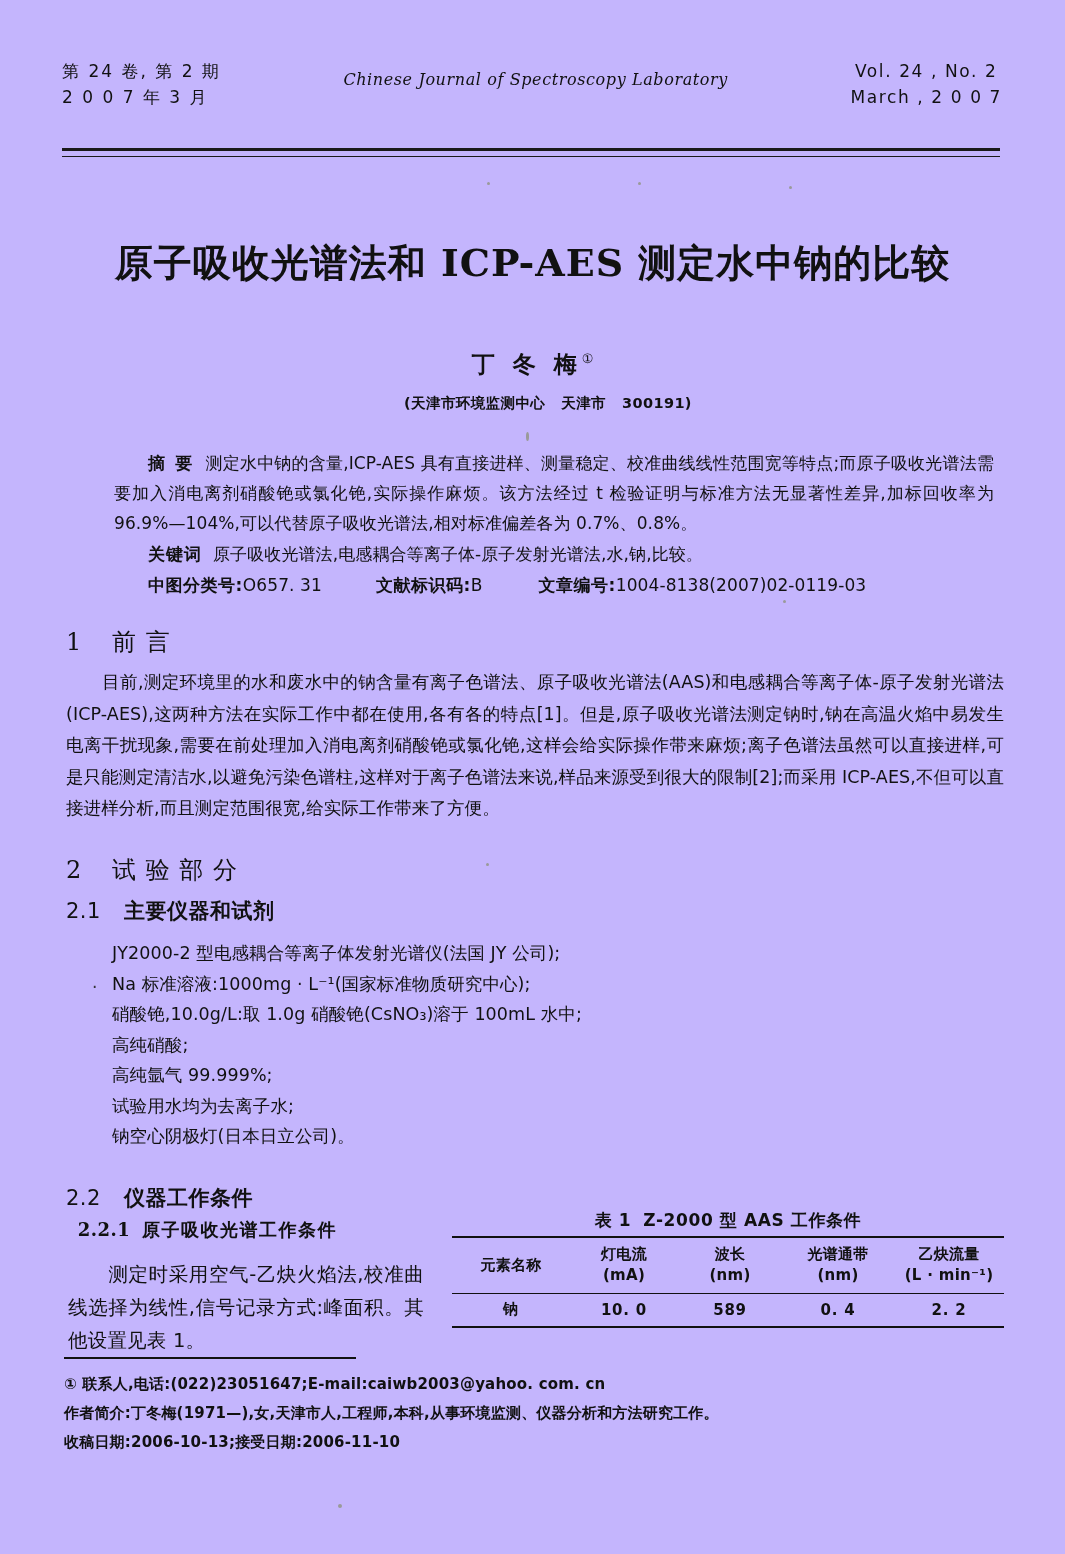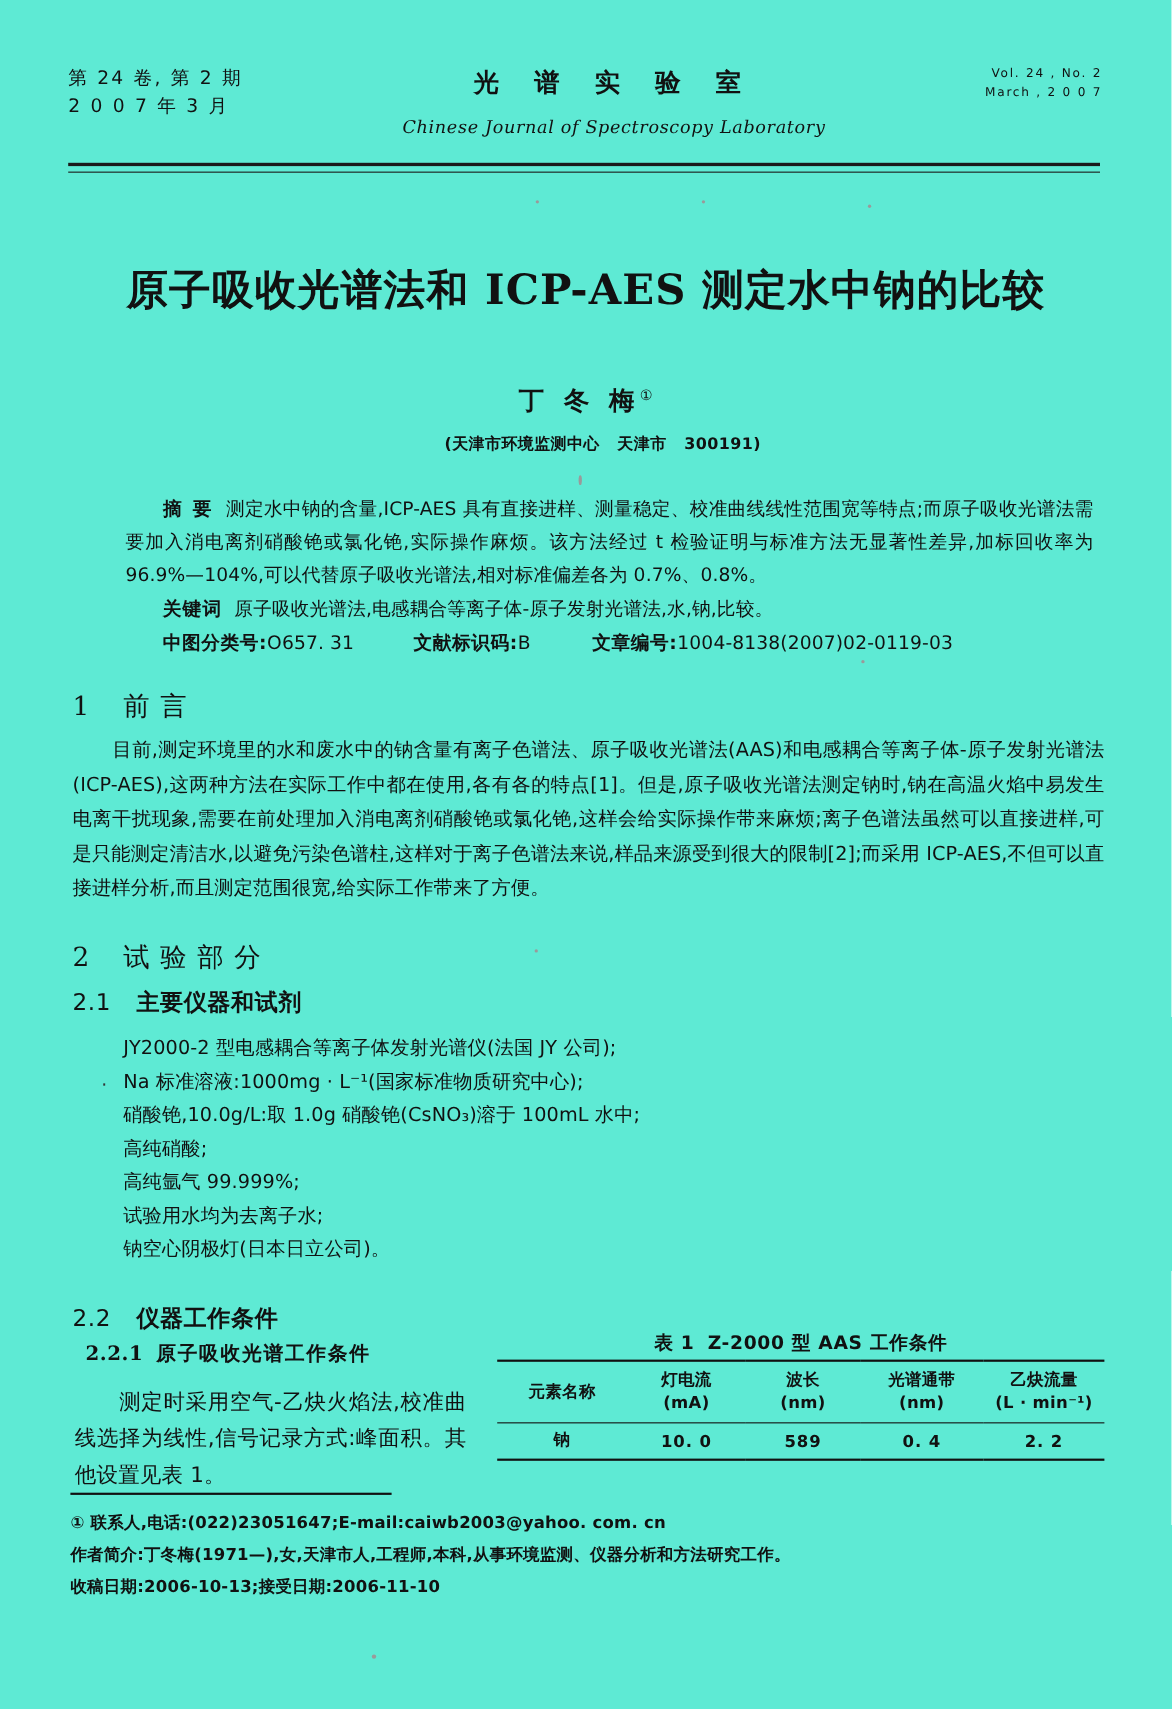--- a/index.html
+++ b/index.html
@@ -8,37 +8,37 @@
     background: #ffffff;
   }
   body {
     font-family: "DejaVu Sans", "Liberation Sans", sans-serif;
     color: #111111;
   }
   #page {
     position: relative;
     width: 1065px;
     height: 1554px;
-    background: #5eead4;
+    background: #c4b5fd;
     overflow: hidden;
   }
 
   
   .masthead {
     position: absolute;
     left: 62px;
     top: 58px;
     width: 940px;
     display: flex;
     align-items: flex-start;
     justify-content: space-between;
   }
   .mh-col { line-height: 1.55; }
   .mh-left { font-size: 17px; letter-spacing: 2.0px; white-space: nowrap; }
-  .mh-right { font-size: 11px; letter-spacing: 1.6px; white-space: nowrap; text-align: right; }
+  .mh-right { font-size: 17px; letter-spacing: 1.6px; white-space: nowrap; text-align: center; }
   .mh-center { text-align: center; margin-top: 1px; }
   .journal-cn {
     font-size: 23px;
     font-weight: bold;
     letter-spacing: 12px;
     white-space: nowrap;
     font-family: "DejaVu Sans", "Liberation Sans", sans-serif;
   }
   .journal-en {
     font-size: 16px;
@@ -242,21 +242,20 @@
 <body>
 
 <div id="page">
 
   <div class="masthead">
     <div class="mh-col mh-left">
       <div>第 24 卷, 第 2 期</div>
       <div>2 0 0 7 年 3 月</div>
     </div>
     <div class="mh-col mh-center">
-      <div class="journal-cn">光 谱 实 验 室</div>
       <div class="journal-en">Chinese Journal of Spectroscopy Laboratory</div>
     </div>
     <div class="mh-col mh-right">
       <div>Vol. 24 , No. 2</div>
       <div>March , 2 0 0 7</div>
     </div>
   </div>
   <div class="rule-double"></div>
 
   <div class="doc-title">原子吸收光谱法和 ICP-AES 测定水中钠的比较</div>

